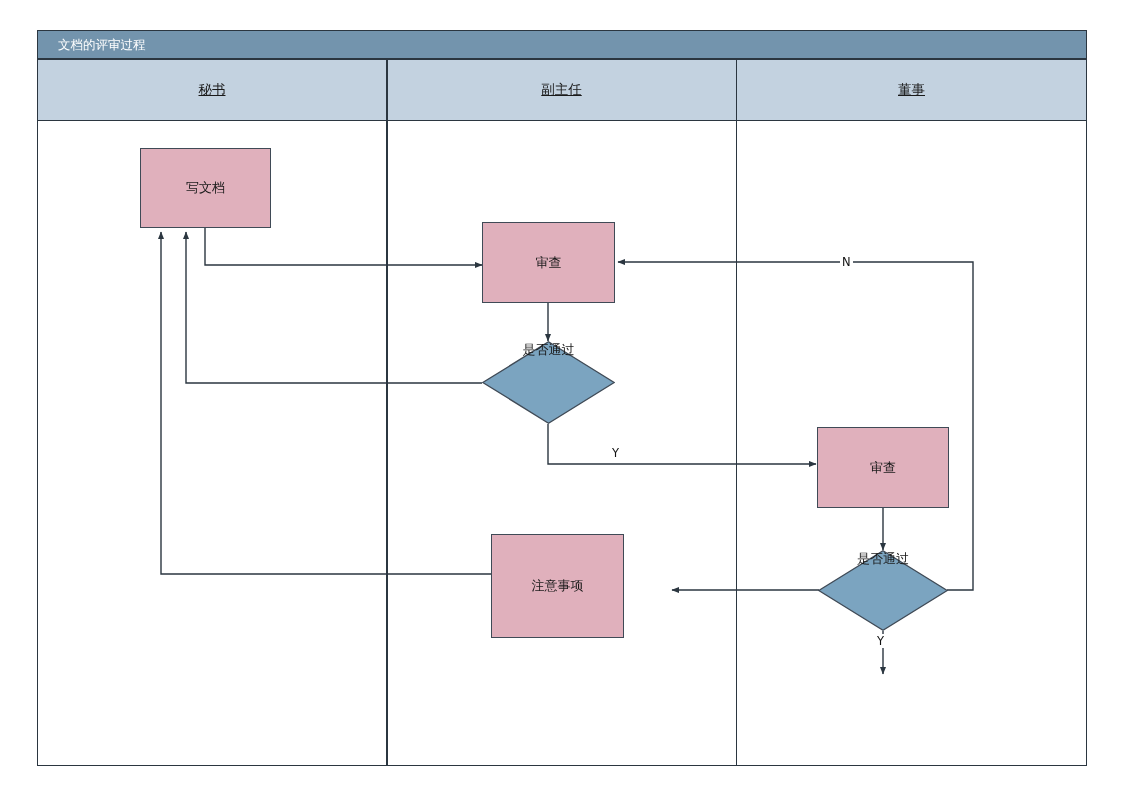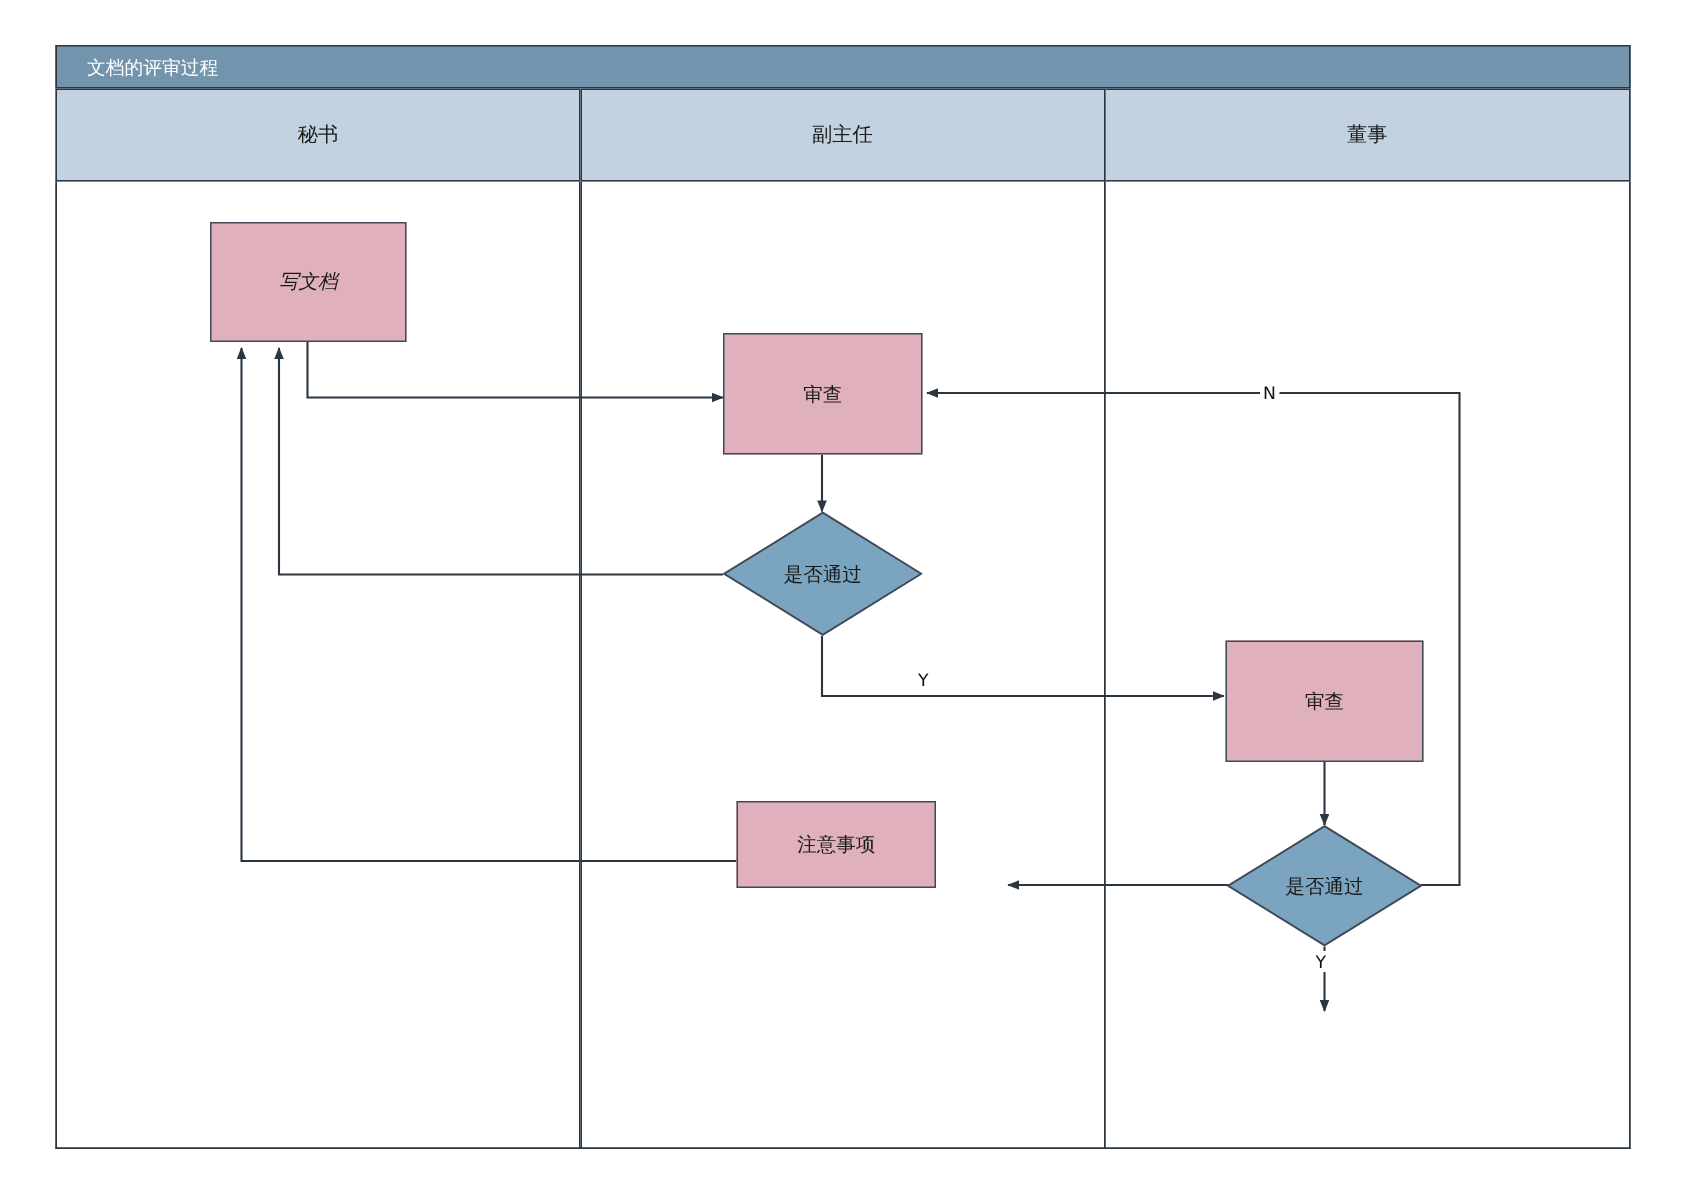--- a/index.html
+++ b/index.html
@@ -50,20 +50,21 @@
     top: 59px;
     height: 62px;
     background: #c3d2e0;
     border: 1.3px solid #2b3640;
     box-sizing: border-box;
     font-size: 13.5px;
     color: #1a1a1a;
     display: flex;
     align-items: center;
     justify-content: center;
+    text-decoration: underline;
   }
   .lane-body {
     position: absolute;
     top: 121px;
     height: 645px;
     border-left: 1.3px solid #2b3640;
     border-right: 1.3px solid #2b3640;
     border-bottom: 1.3px solid #2b3640;
     box-sizing: border-box;
   }
@@ -77,21 +78,21 @@
     font-size: 13px;
     color: #1a1a1a;
   }
   .proc {
     background: #e0b0bc;
     border: 1.3px solid #3f4a56;
   }
   .dec-wrap {
     position: absolute;
     display: flex;
-    align-items: center;
+    align-items: flex-start;
     justify-content: center;
   }
   .dec-shape {
     position: absolute;
     inset: 0;
   }
   .dec-label {
     position: relative;
     font-size: 13px;
     color: #1a1a1a;
@@ -158,36 +159,36 @@
       <path d="M947,590 L973,590 L973,262 L618,262" marker-end="url(#ah)"></path>
 
       <path d="M819,590 L672,590" marker-end="url(#ah)"></path>
 
       <path d="M491,574 L161,574 L161,232" marker-end="url(#ah)"></path>
 
       <path d="M883,631 L883,674" marker-end="url(#ah)"></path>
     </g>
   </svg>
 
-  <div class="node proc" style="left:140px; top:148px; width:131px; height:80px;font-style:italic;">
+  <div class="node proc" style="left:140px; top:148px; width:131px; height:80px;">
     <span>写文档</span>
   </div>
 
   <div class="node proc" style="left:482px; top:222px; width:133px; height:81px;">
     <span>审查</span>
   </div>
 
   <div class="dec-wrap" style="left:482px; top:341px; width:133px; height:83px;">
     <svg class="dec-shape" viewBox="0 0 133 83" preserveAspectRatio="none">
       <polygon points="66.5,0.8 132.2,41.5 66.5,82.2 0.8,41.5" fill="#7ba4c0" stroke="#3f4a56" stroke-width="1.3"></polygon>
     </svg>
     <span class="dec-label">是否通过</span>
   </div>
 
-  <div class="node proc" style="left:491px; top:534px; width:133px; height:58px;">
+  <div class="node proc" style="left:491px; top:534px; width:133px; height:104px;">
     <span>注意事项</span>
   </div>
 
   <div class="node proc" style="left:817px; top:427px; width:132px; height:81px;">
     <span>审查</span>
   </div>
 
   <div class="dec-wrap" style="left:818px; top:550px; width:130px; height:81px;">
     <svg class="dec-shape" viewBox="0 0 130 81" preserveAspectRatio="none">
       <polygon points="65,0.8 129.2,40.5 65,80.2 0.8,40.5" fill="#7ba4c0" stroke="#3f4a56" stroke-width="1.3"></polygon>

